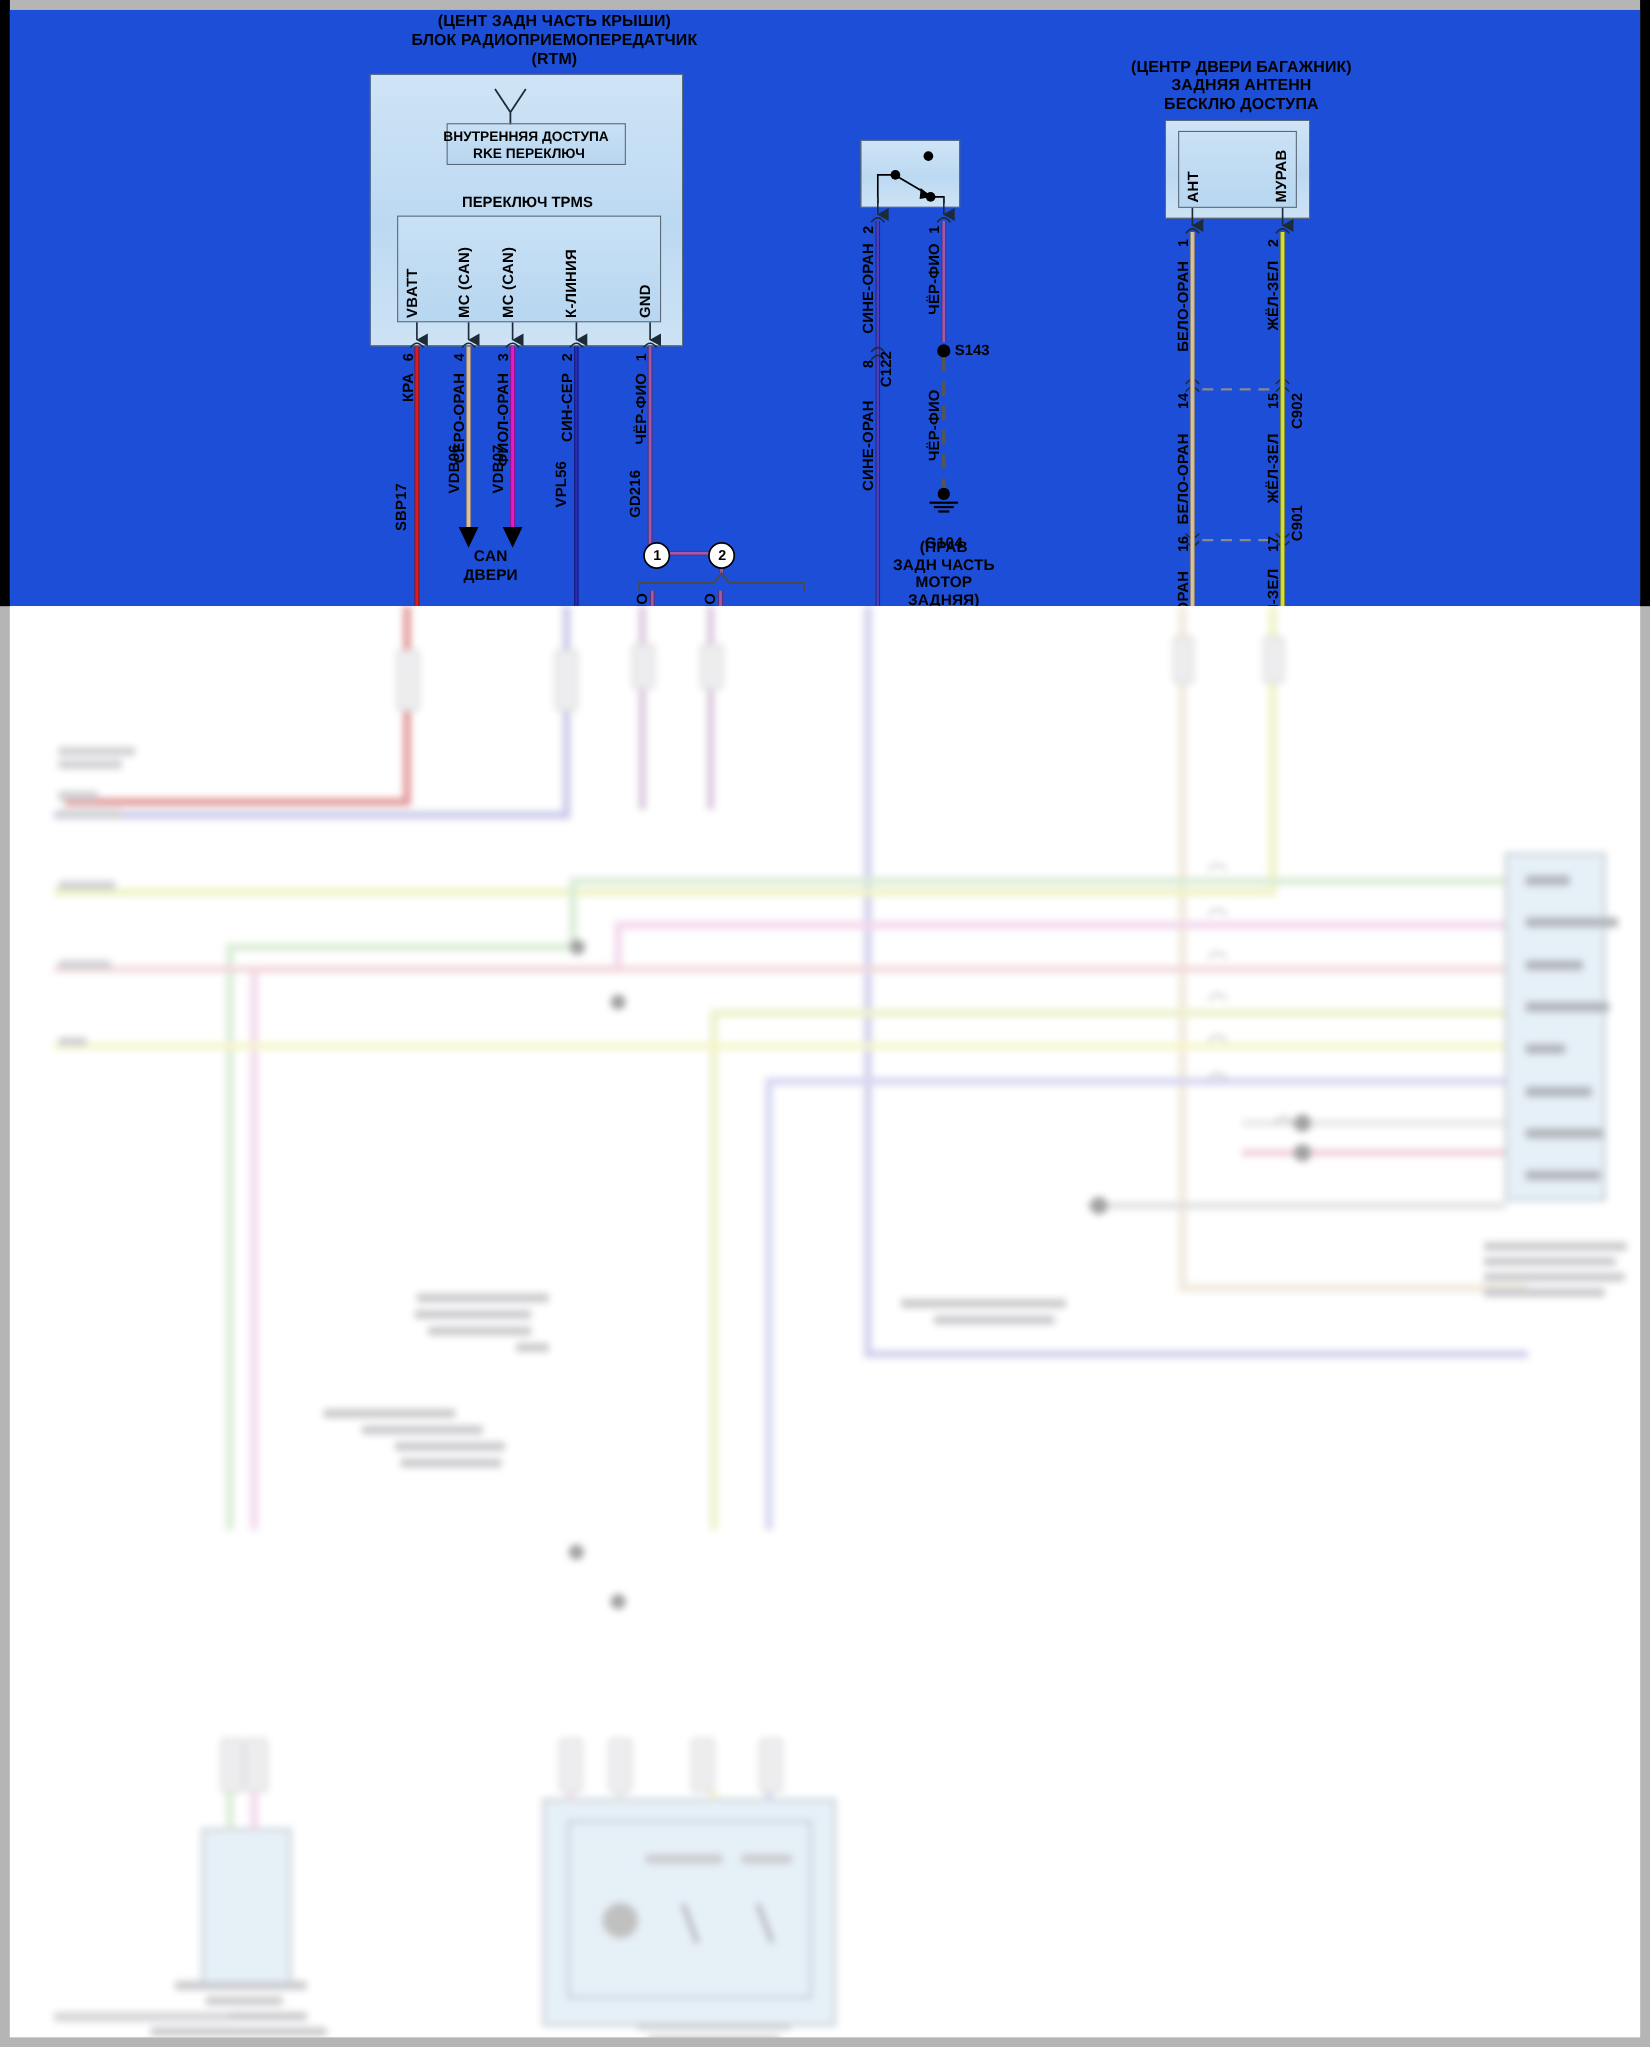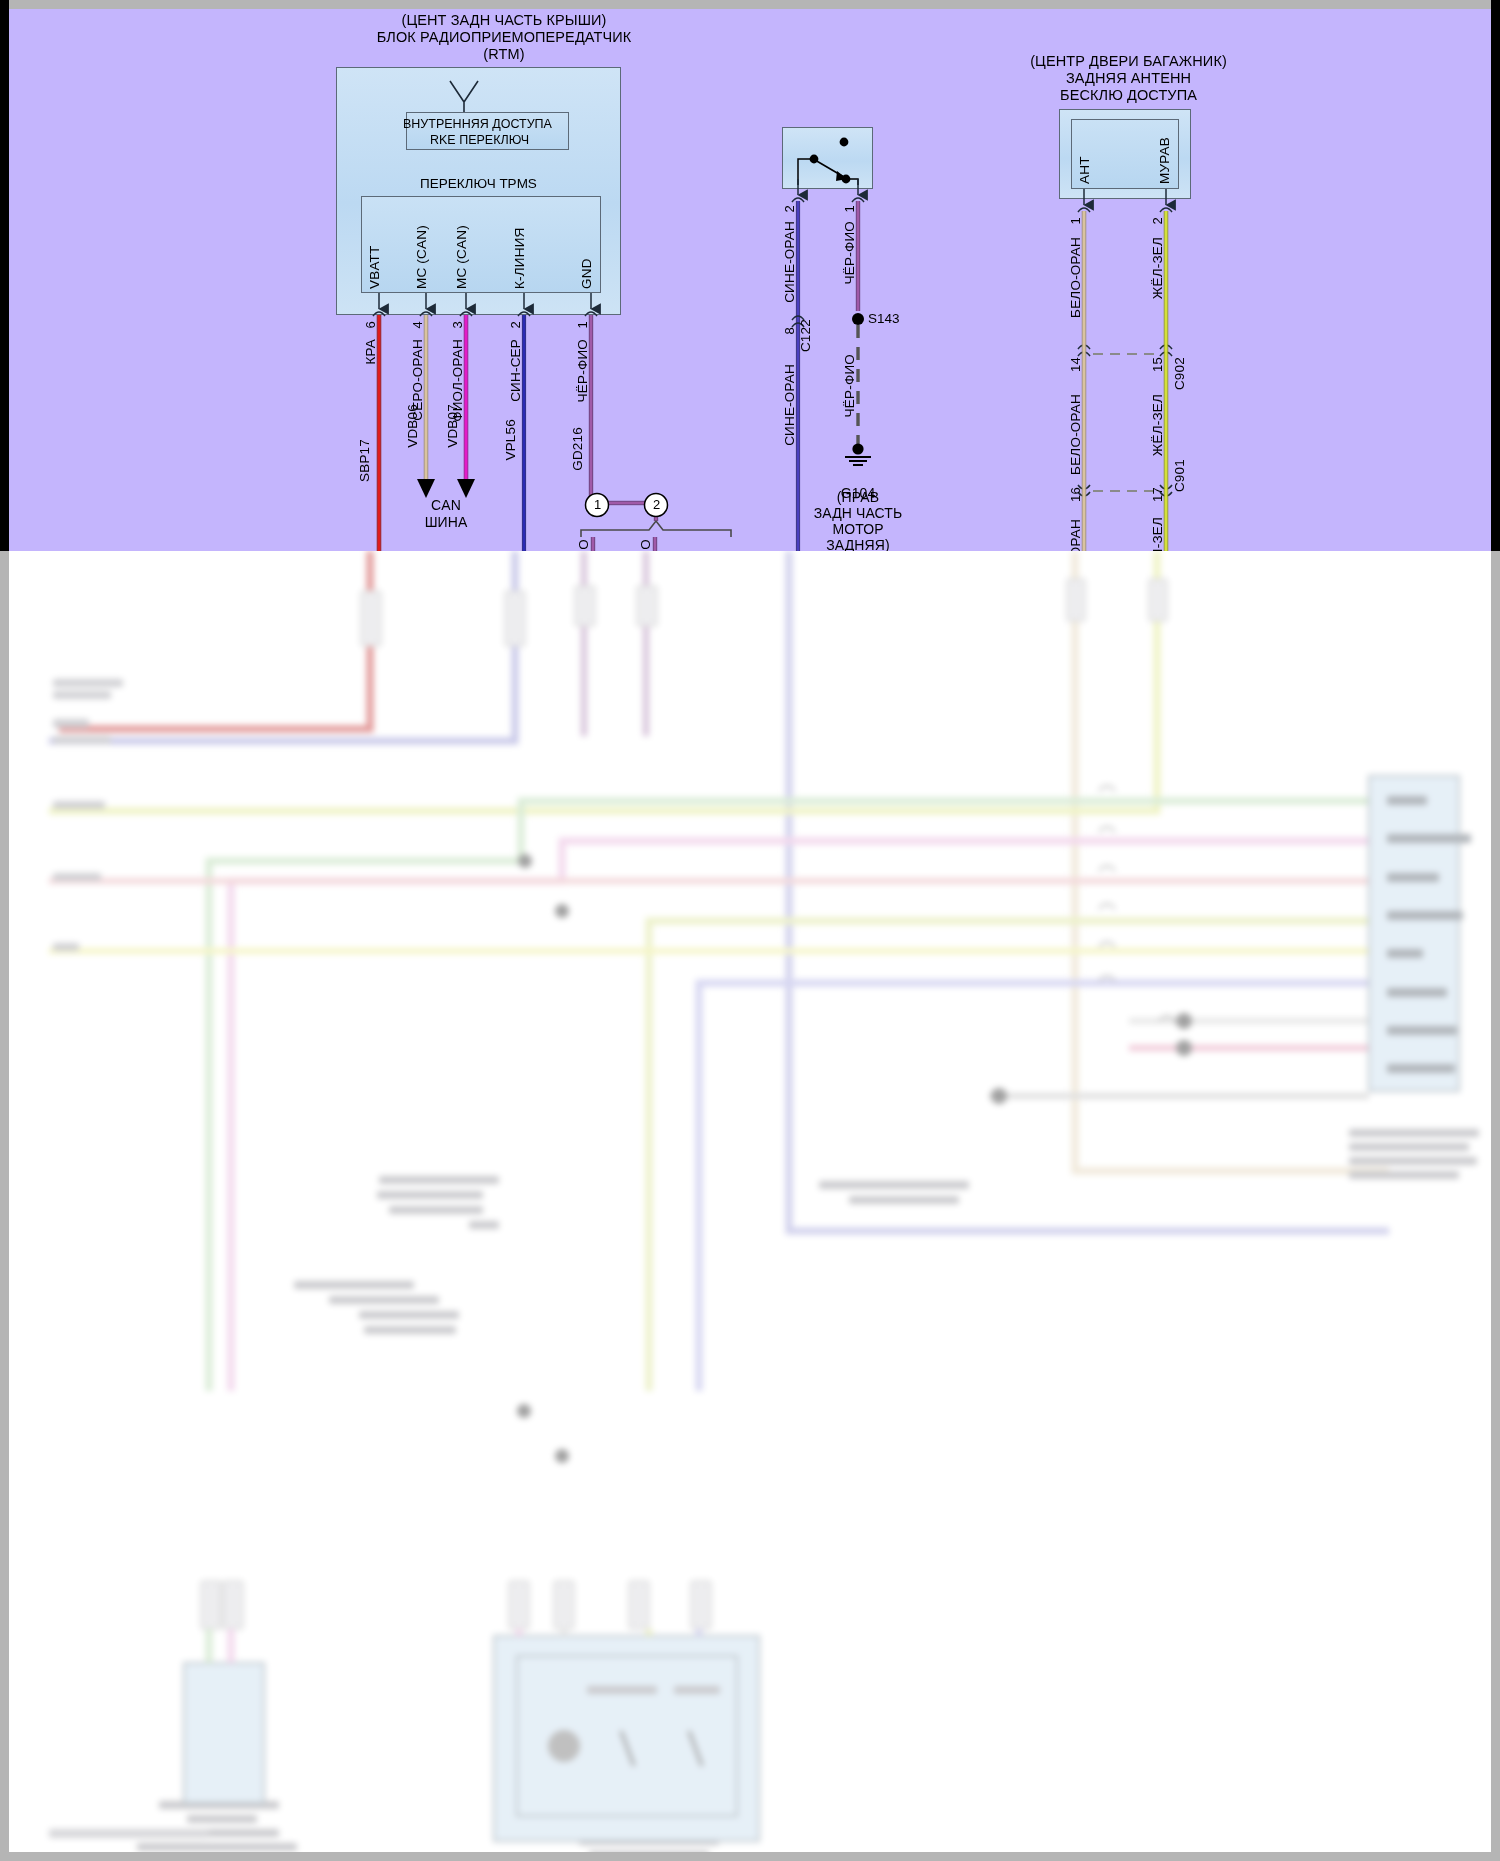--- a/index.html
+++ b/index.html
@@ -7,21 +7,21 @@
   #page{
     position:relative;width:1500px;height:1861px;background:#ffffff;
     overflow:hidden;
   }
   
   #frame{
     position:absolute;left:0;top:0;width:1500px;height:1861px;
     box-sizing:border-box;border:9px solid #b5b5b5;background:#fff;
   }
   
-  #upper{position:absolute;left:9px;top:9px;width:1482px;height:542px;background:#c4b5fd;overflow:hidden;}
+  #upper{position:absolute;left:9px;top:9px;width:1482px;height:542px;background:#1d4ed8;overflow:hidden;font-weight:bold;}
   #lowerband{position:absolute;left:9px;top:551px;width:1482px;height:1301px;background:#fff;overflow:hidden;}
   
   .blackbar{position:absolute;background:#000;}
 
   .cap{
     position:absolute;text-align:center;color:#000;
     font-size:14.5px;line-height:17px;letter-spacing:.1px;white-space:pre-line;
   }
   .box{
     position:absolute;box-sizing:border-box;
@@ -158,21 +158,21 @@
     <div class="vlabel" style="left:499px;top:330px;">СИН-СЕР</div>
     <div class="vlabel" style="left:566px;top:330px;">ЧЁР-ФИО</div>
 
     <div class="vlabel" style="left:348px;top:430px;">SBP17</div>
     <div class="vlabel" style="left:396px;top:395px;">VDB06</div>
     <div class="vlabel" style="left:436px;top:395px;">VDB07</div>
     <div class="vlabel" style="left:494px;top:410px;">VPL56</div>
     <div class="vlabel" style="left:561px;top:418px;">GD216</div>
 
     <div class="cap" style="left:390px;top:488px;width:94px;font-size:14px;line-height:17px;">CAN
-ШИНА</div>
+ДВЕРИ</div>
 
     <div style="position:absolute;left:583px;top:488px;width:11px;text-align:center;font-size:13px;">1</div>
     <div style="position:absolute;left:642px;top:488px;width:11px;text-align:center;font-size:13px;">2</div>
 
     <div class="vlabel" style="left:567px;top:530px;">ЧЁР-ФИО</div>
     <div class="vlabel" style="left:629px;top:530px;">ЧЁР-ФИО</div>
 
 
     <div class="box" style="left:773px;top:118px;width:91px;height:62px;"></div>
 

